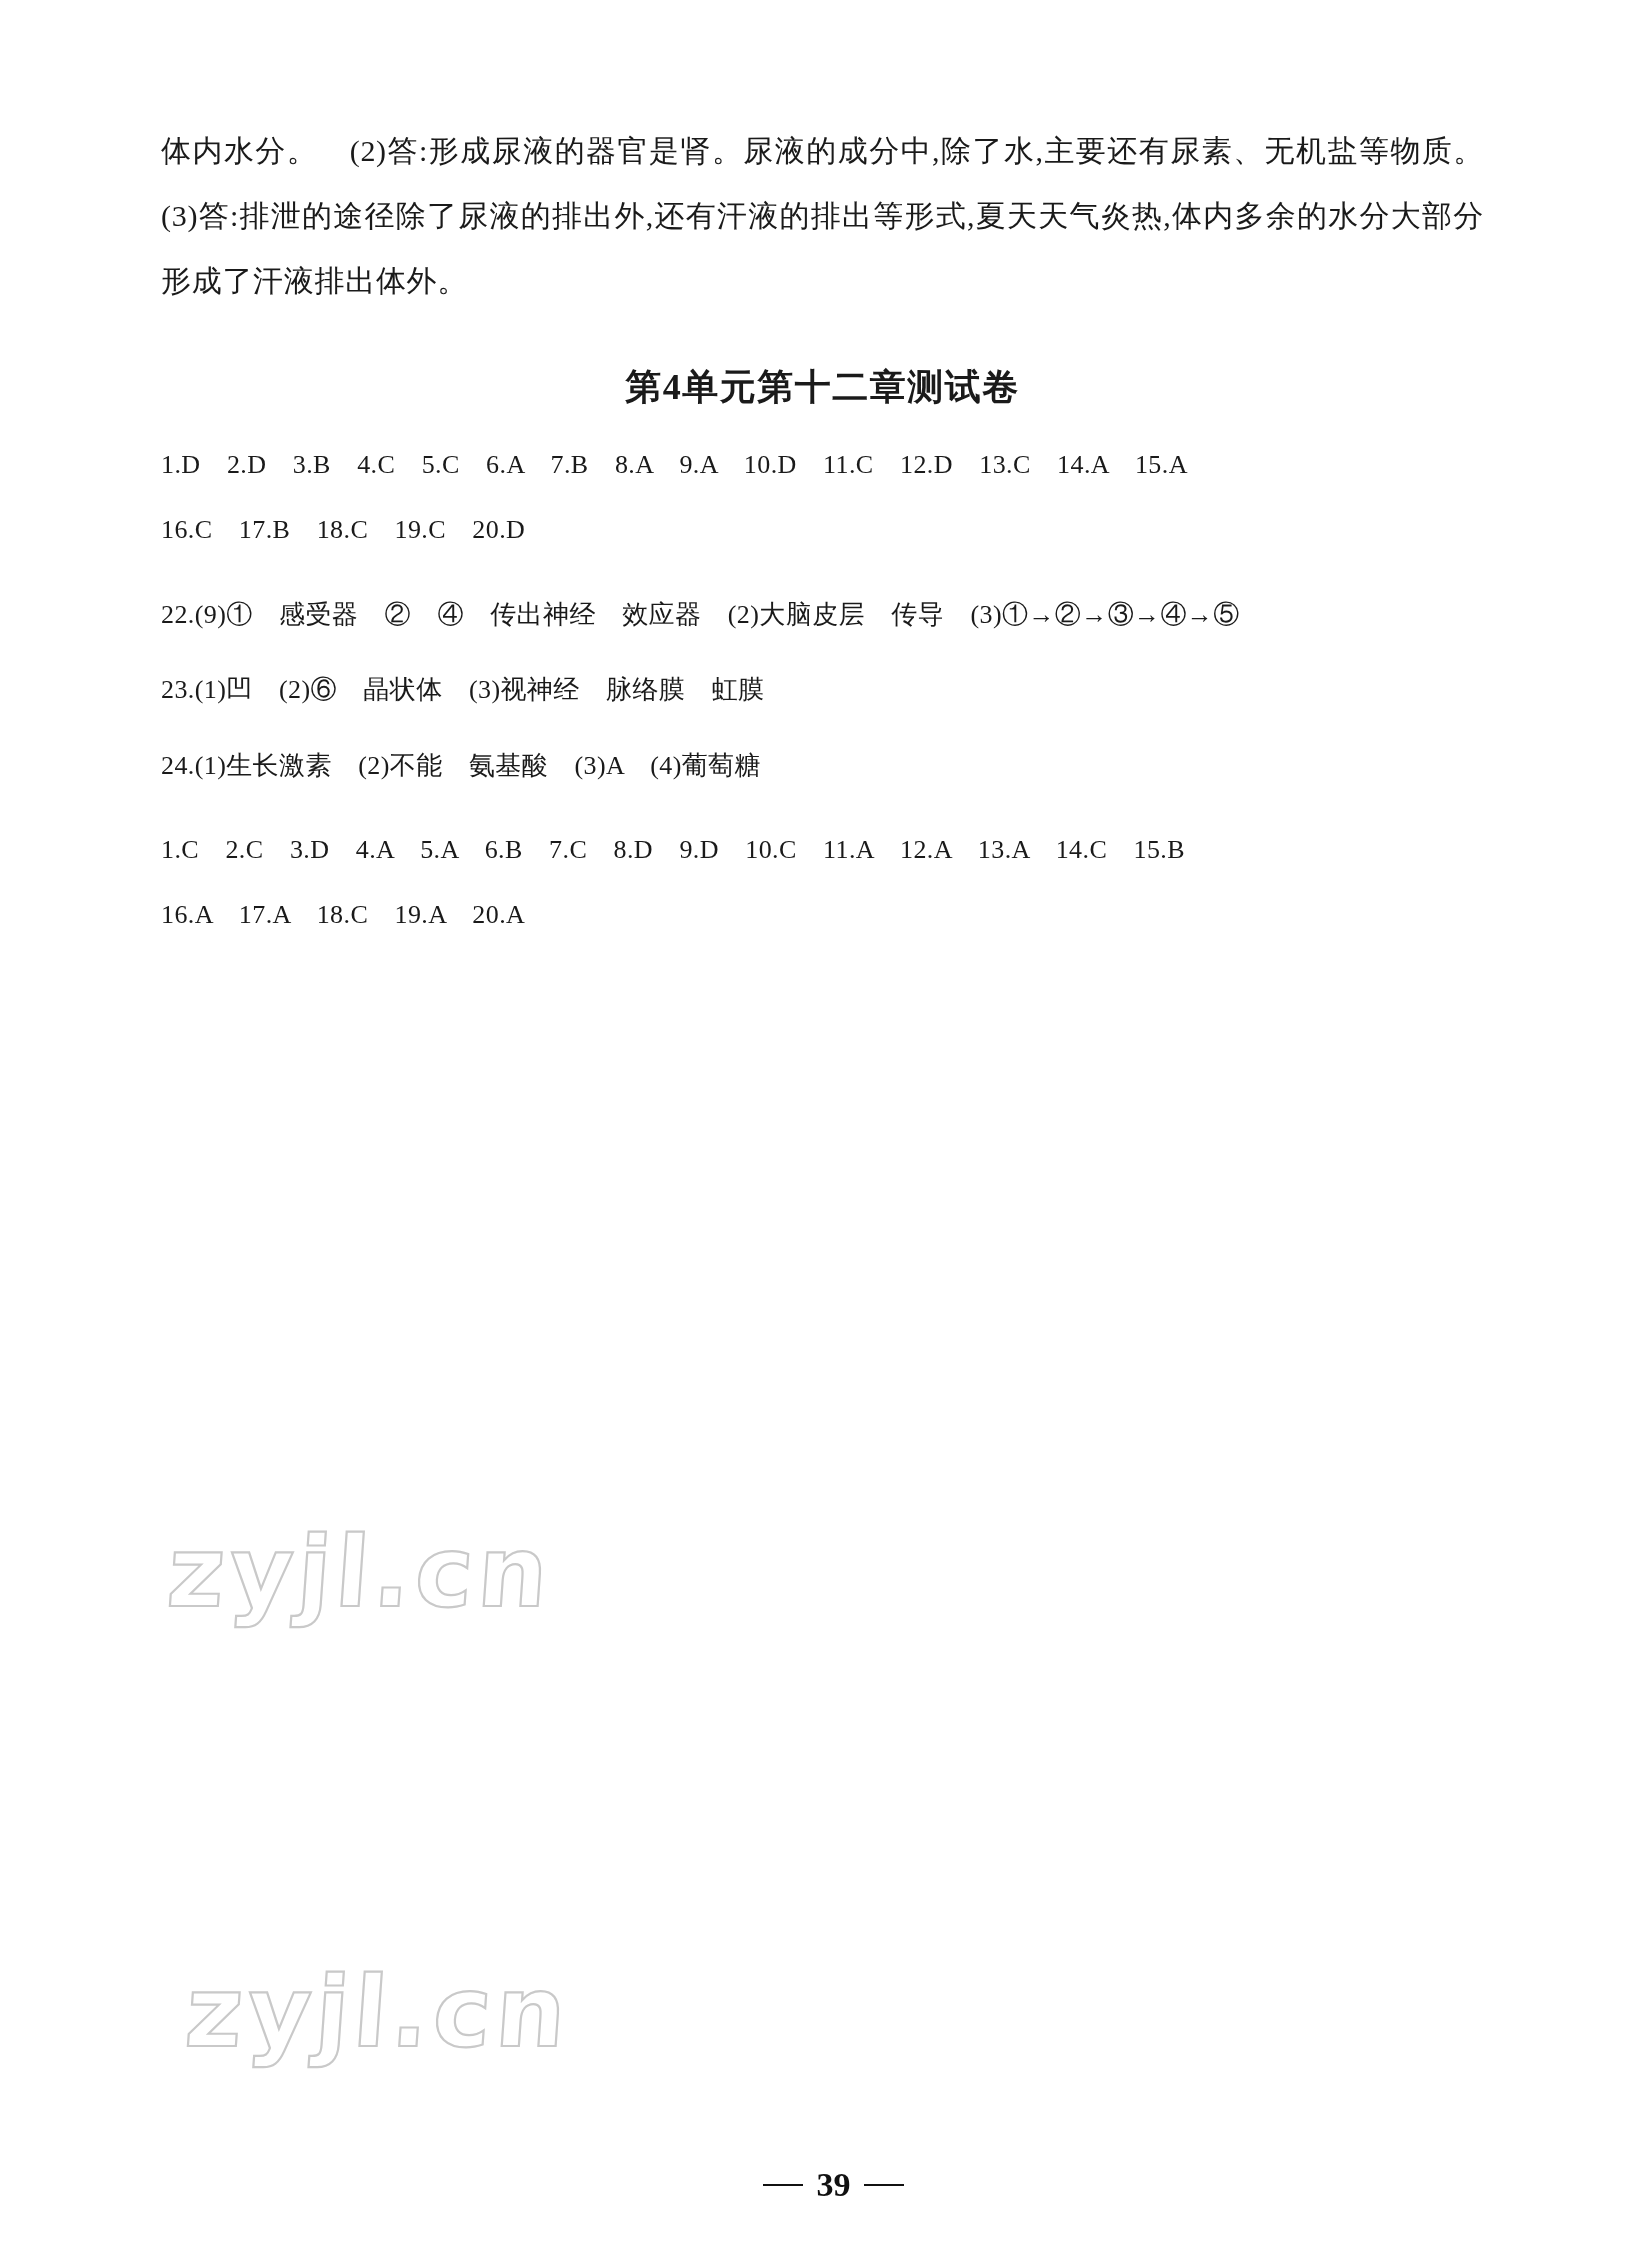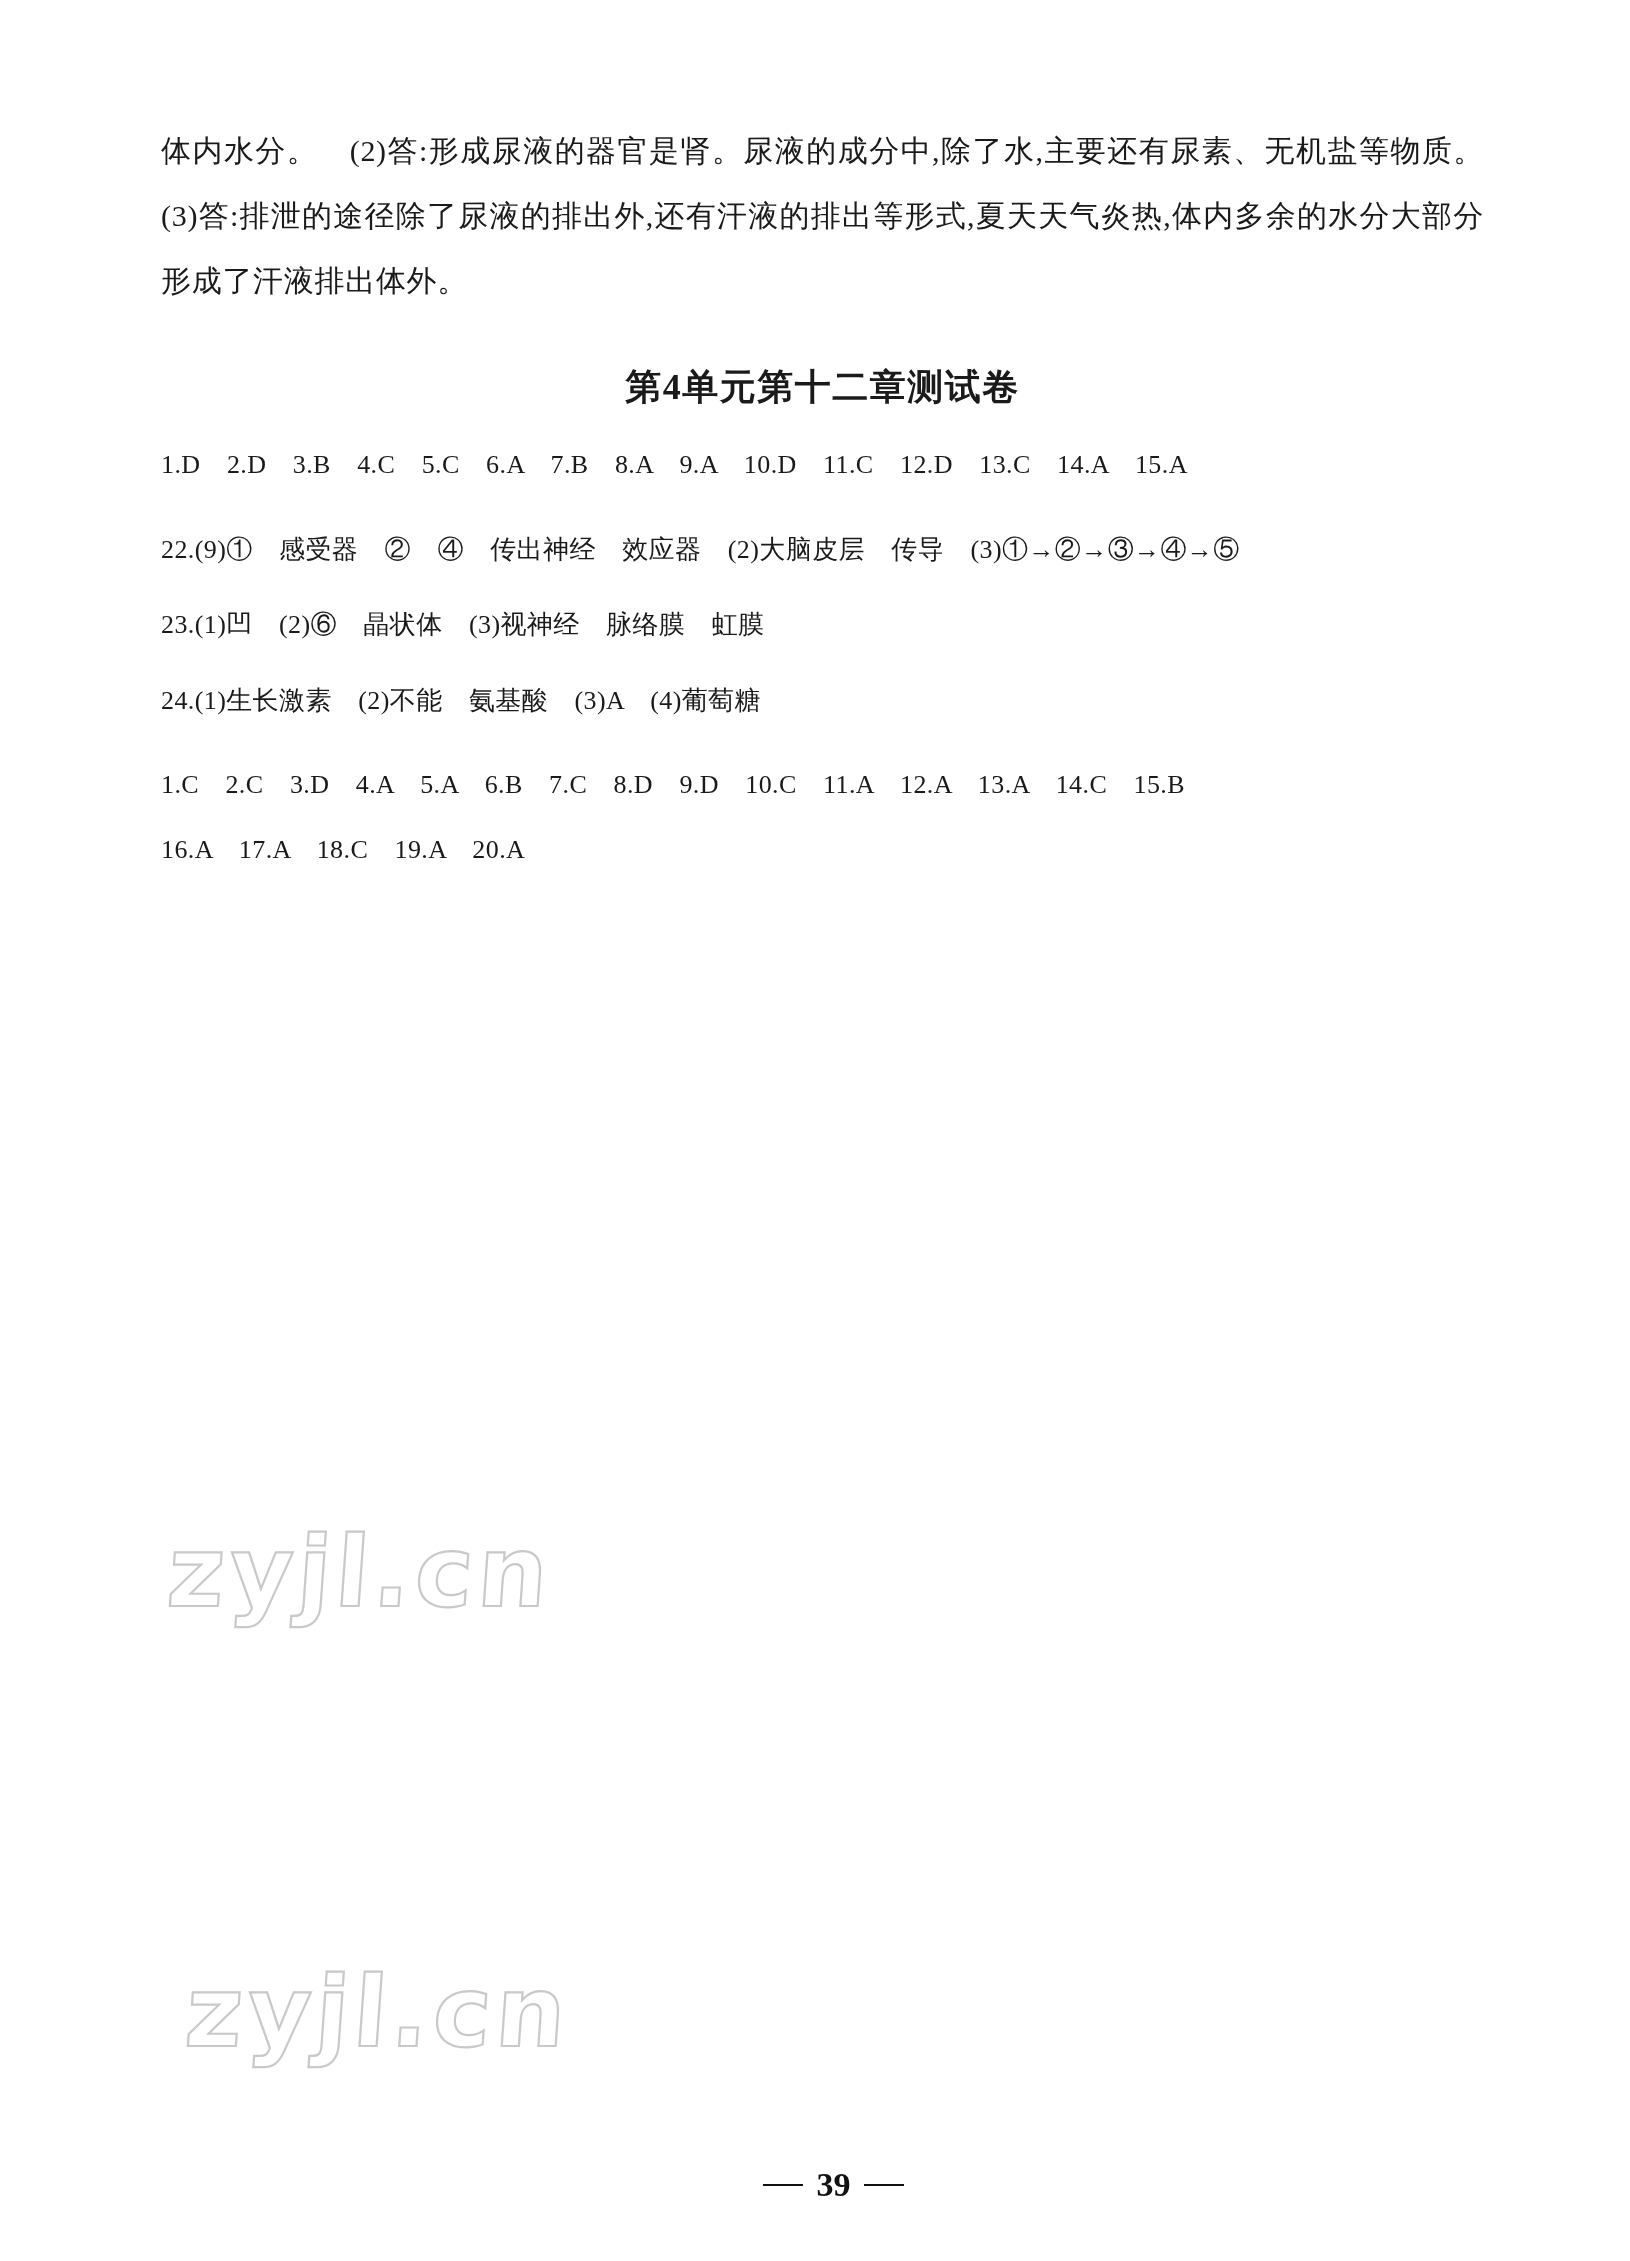--- a/index.html
+++ b/index.html
@@ -107,20 +107,21 @@
 
   <div class="content">
 
     <p class="para first">体内水分。　(2)答:形成尿液的器官是肾。尿液的成分中,除了水,主要还有尿素、无机盐等物质。　(3)答:排泄的途径除了尿液的排出外,还有汗液的排出等形式,夏天天气炎热,体内多余的水分大部分形成了汗液排出体外。</p>
 
     <div class="gap-md"></div>
 
     <div class="section-title">第4单元第十二章测试卷</div>
 
     <p class="ans-line">1.D　2.D　3.B　4.C　5.C　6.A　7.B　8.A　9.A　10.D　11.C　12.D　13.C　14.A　15.A</p>
+    <p class="ans-line">16.C　17.B　18.C　19.C　20.D</p>
     <div class="gap-sm"></div>
     <div class="gap-sm"></div>
     <p class="ans-line">22.(9)①　感受器　②　④　传出神经　效应器　(2)大脑皮层　传导　(3)①→②→③→④→⑤</p>
     <div class="gap-sm"></div>
     <p class="ans-line">23.(1)凹　(2)⑥　晶状体　(3)视神经　脉络膜　虹膜</p>
     <div class="gap-sm"></div>
     <p class="ans-line">24.(1)生长激素　(2)不能　氨基酸　(3)A　(4)葡萄糖</p>
 
     <div class="gap-md"></div>
 

